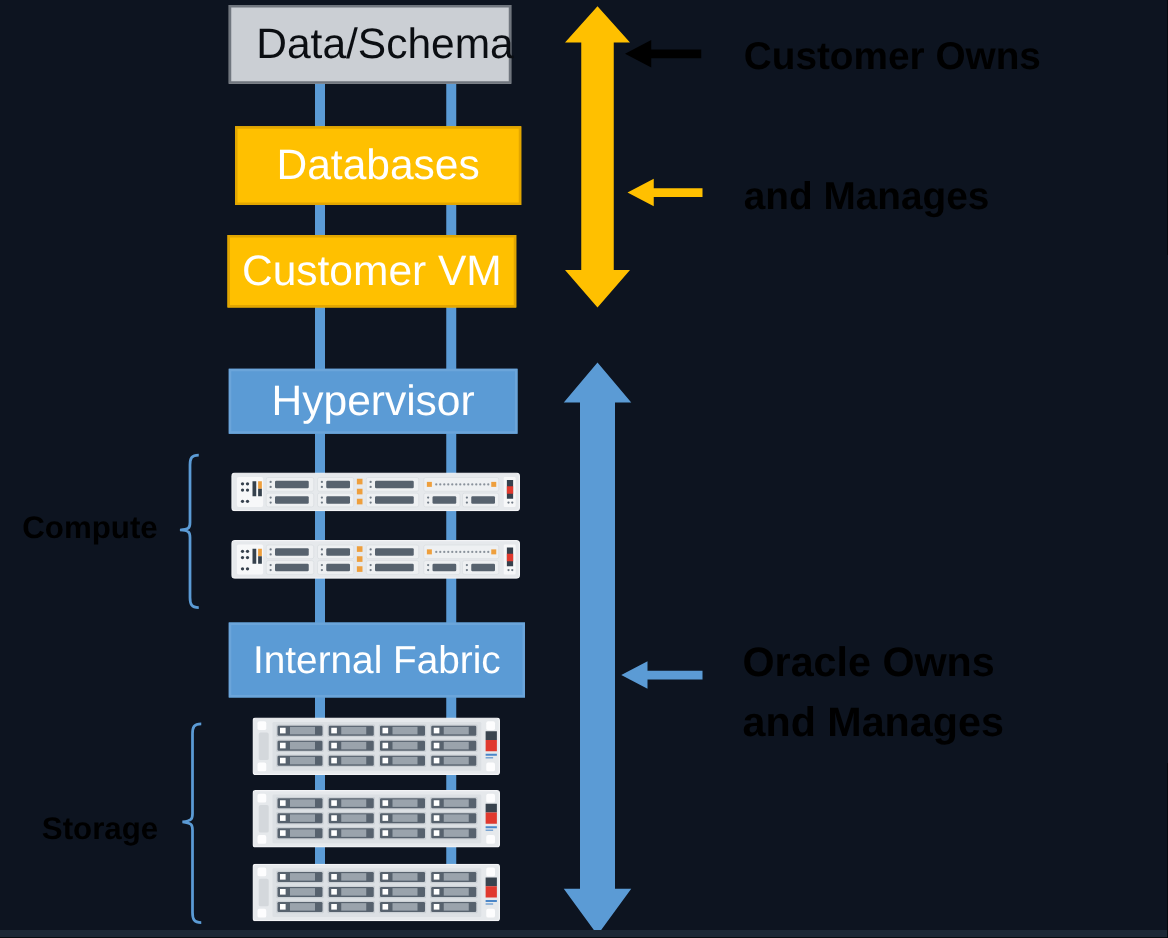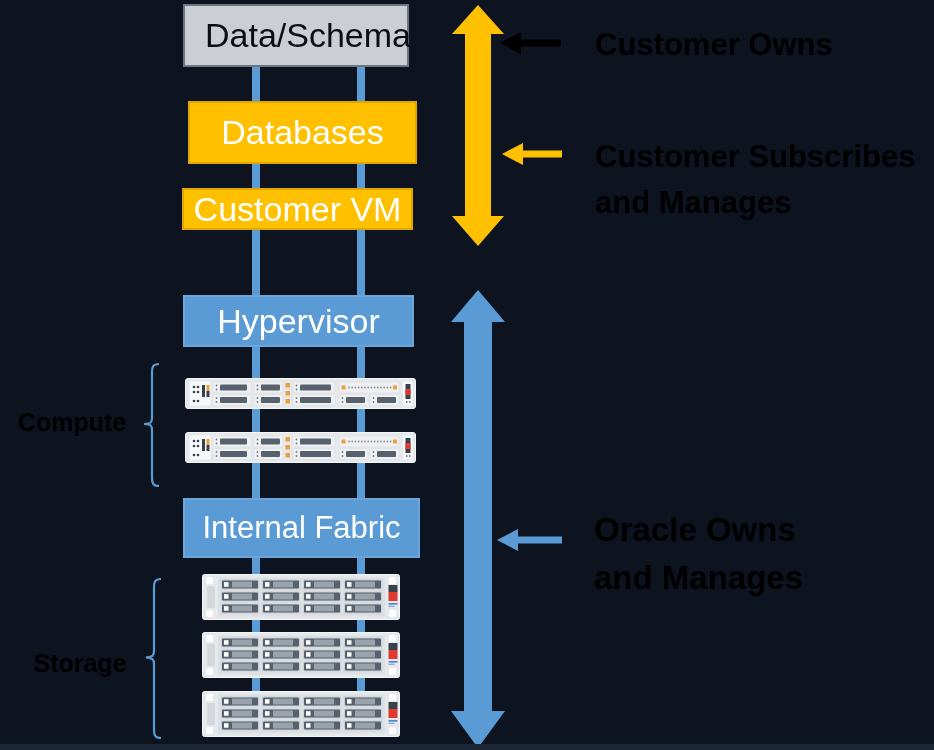--- a/index.html
+++ b/index.html
@@ -16,21 +16,21 @@
   
   .box{
     position:absolute;z-index:3;display:flex;align-items:center;justify-content:center;
     white-space:nowrap;box-sizing:border-box;font-weight:400;
   }
   .box-gray{background:var(--gray_fill,#cbcfd4);border:2px solid var(--gray_border,#70767e);color:#0b0e12;font-size:34px;}
   .box-gold{background:var(--gold,#ffc000);border:2px solid var(--gold_border,#e2a600);color:#fff;font-size:34px;text-align:center;}
   .box-blue{background:var(--blue,#5b9bd5);border:2px solid var(--blue_border,#6ba5da);color:#fff;font-size:34px;}
   #box-data-schema{left:183px;top:4px;width:226px;height:63px;padding-left:24px;}
   #box-databases{left:188px;top:101px;width:229px;height:63px;}
-  #box-customer-vm{left:182px;top:188px;width:231px;height:42px;}
+  #box-customer-vm{left:182px;top:188px;width:231px;height:58px;}
   #box-hypervisor{left:183px;top:295px;width:231px;height:52px;}
   #box-internal-fabric{left:183px;top:498px;width:237px;height:60px;font-size:31px;}
   
   .server{position:absolute;z-index:3;}
   #compute-1{left:185px;top:378px;width:231px;height:31px;}
   #compute-2{left:185px;top:432px;width:231px;height:31px;}
   #storage-1{left:202px;top:574px;width:198px;height:46px;}
   #storage-2{left:202px;top:632px;width:198px;height:46px;}
   #storage-3{left:202px;top:691px;width:198px;height:46px;}
   .server svg{display:block;width:100%;height:100%;}
@@ -518,21 +518,20 @@
       <rect x="186.5" y="29" width="9" height="1.6" fill="#4a86c8"></rect>
       <rect x="186.5" y="31.6" width="6" height="1.2" fill="#4a86c8" opacity="0.7"></rect>
     </svg>
   </div>
 
   <div class="side-label" id="compute-label">Compute</div>
   <div class="side-label" id="storage-label">Storage</div>
 
   <div class="annotation" id="customer-owns">Customer Owns</div>
   <div class="annotation" id="customer-subscribes">
-    <div>Customer Subscribes</div>
     <div>and Manages</div>
   </div>
   <div class="annotation" id="oracle-owns">
     <div>Oracle Owns</div>
     <div>and Manages</div>
   </div>
 
   <div class="abs" id="footer-strip"></div>
 
 </div>

